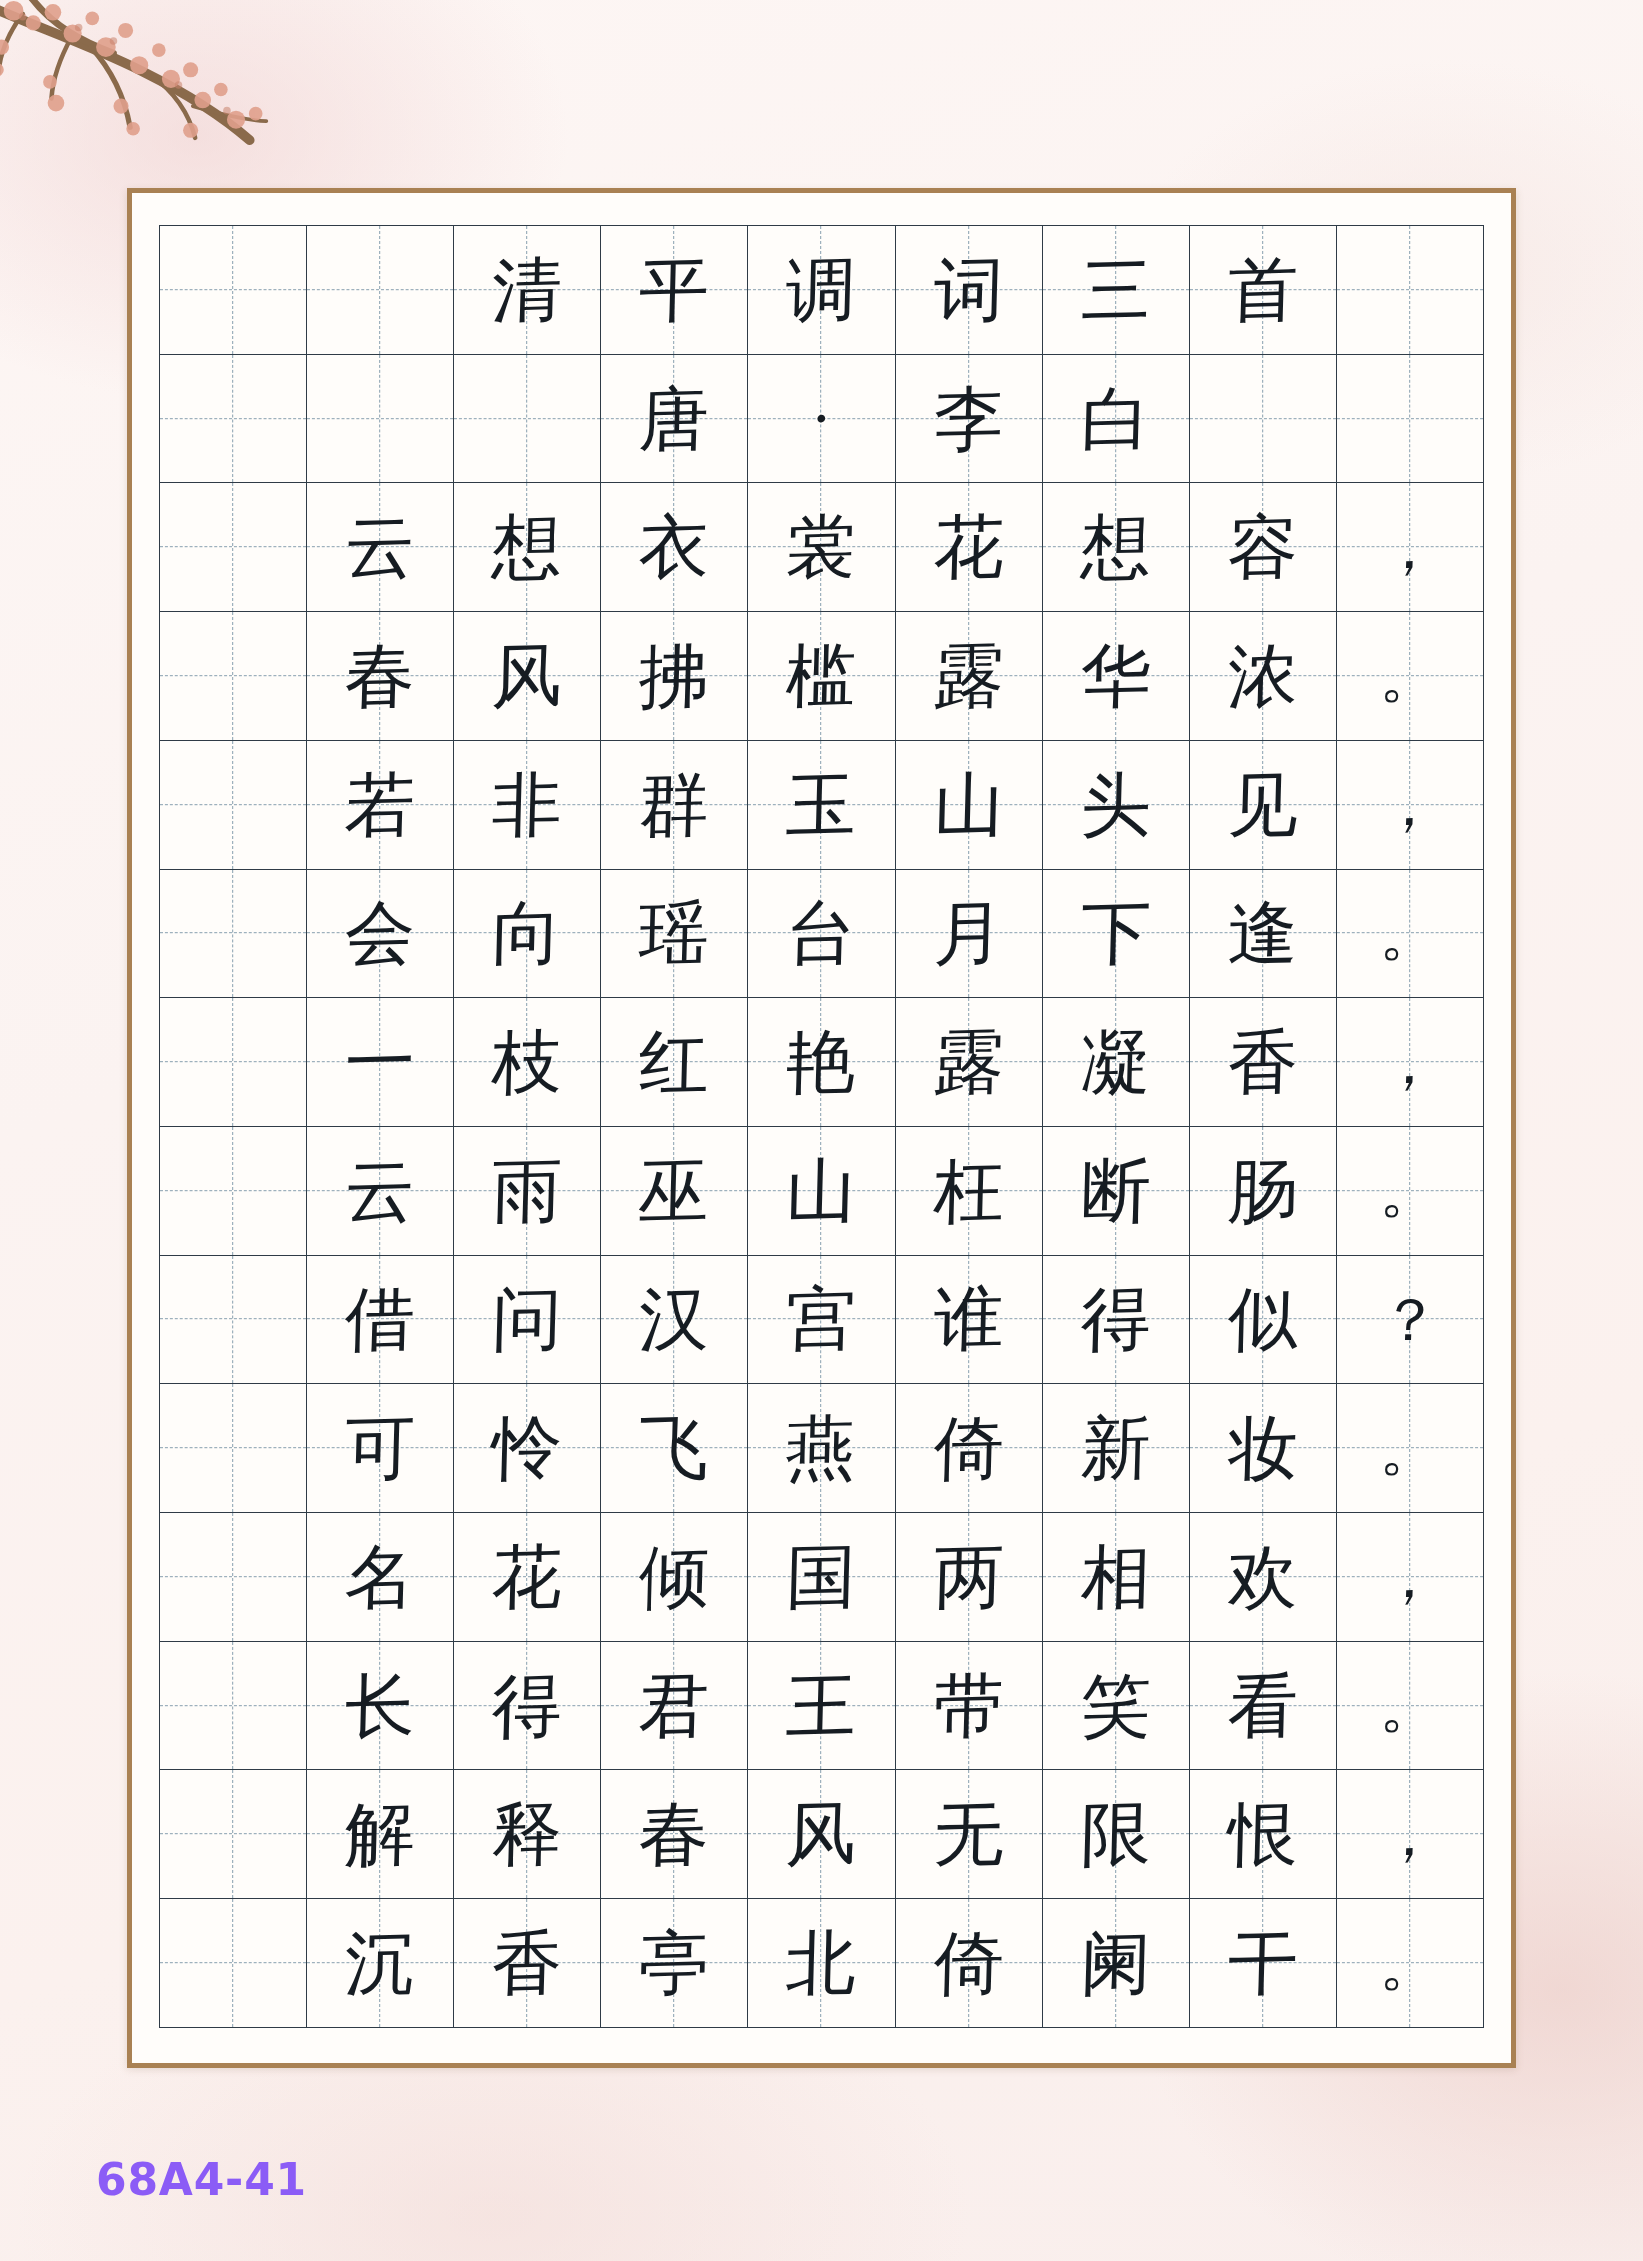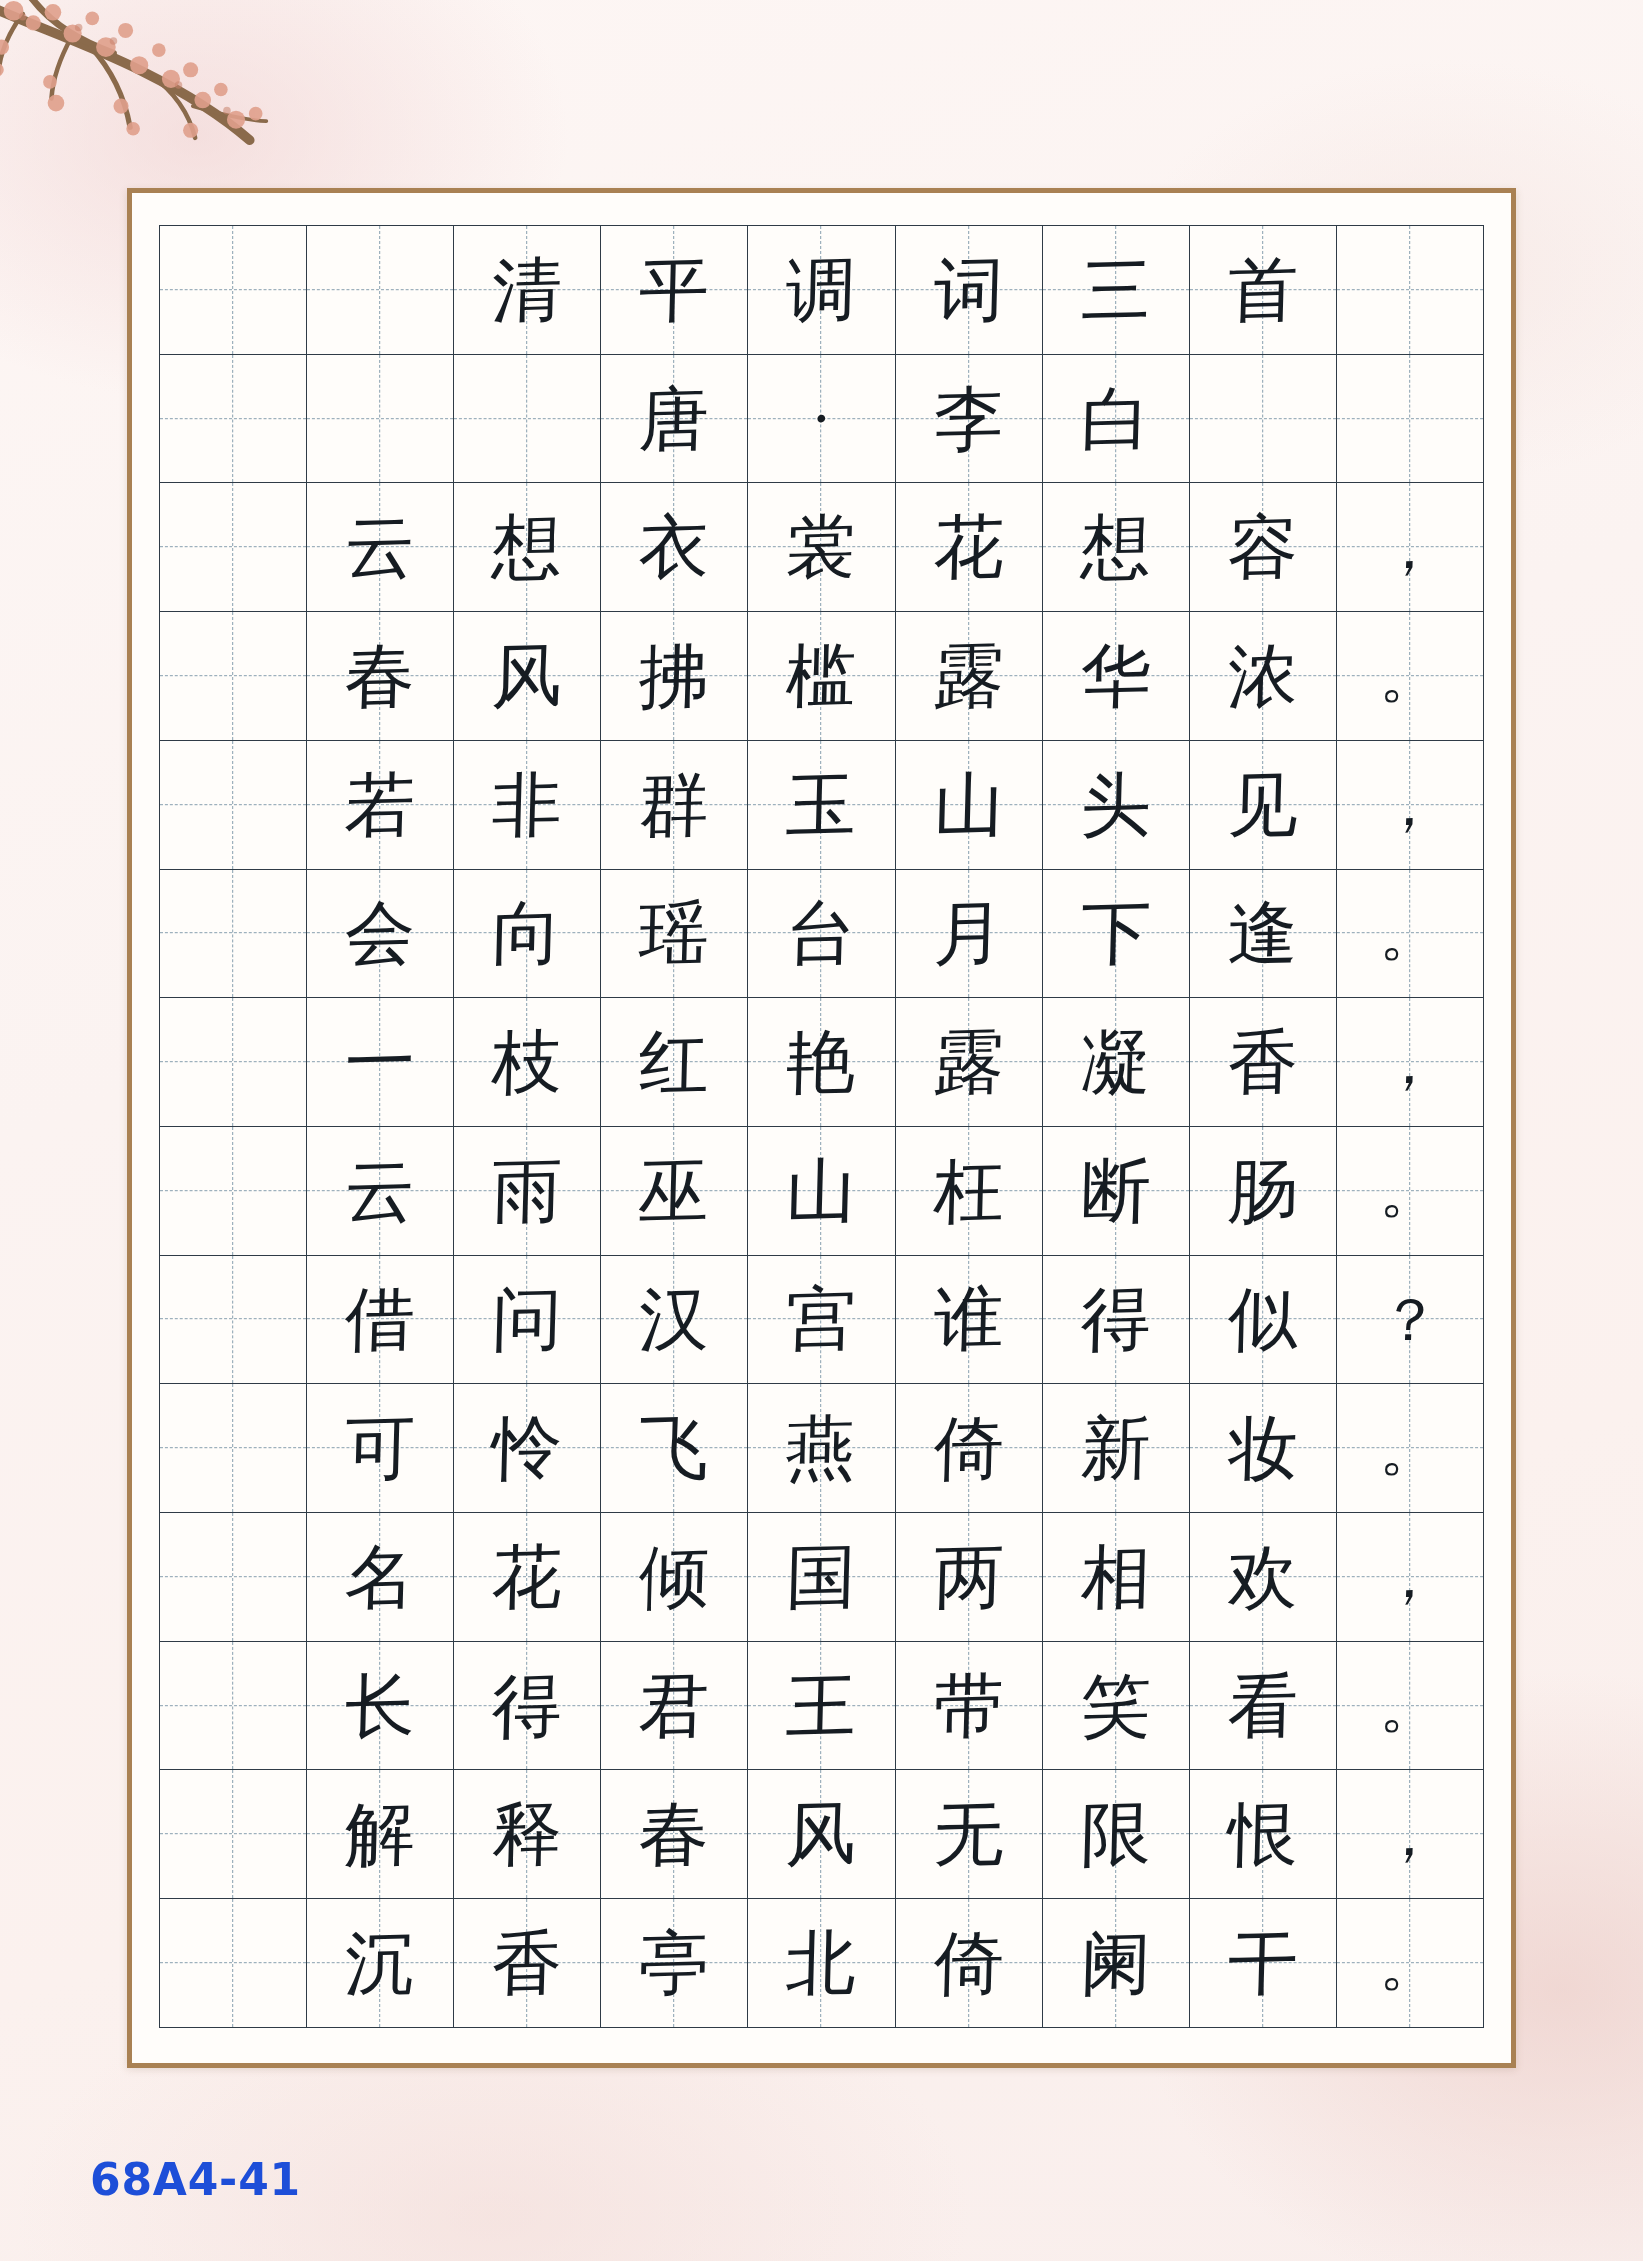--- a/index.html
+++ b/index.html
@@ -126,26 +126,26 @@
     letter-spacing: 0;
   }
   .glyph.punct {
     font-size: 59px;
     transform: skewX(-3deg) rotate(-1deg);
   }
 
   
   #sheet-code {
     position: absolute;
-    left: 90px;
+    left: 96px;
     top: 2154px;
     font-family: "DejaVu Sans", sans-serif;
     font-size: 44px;
     font-weight: bold;
-    color: #1d4ed8;
+    color: #8b5cf6;
     letter-spacing: 0.8px;
   }
 </style>
 </head>
 <body>
 
 <div id="paper-bg"></div>
 <div id="paper-fibers"></div>
 
 <svg id="branch-deco" viewBox="0 0 620 330">

